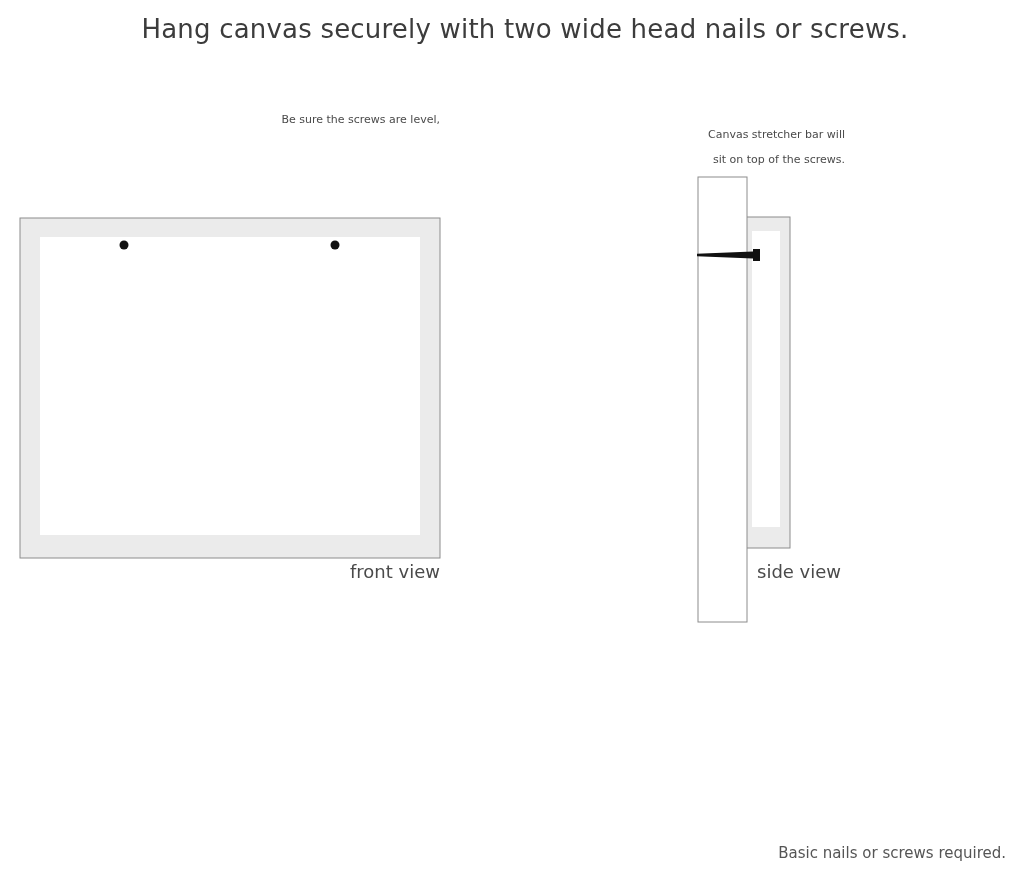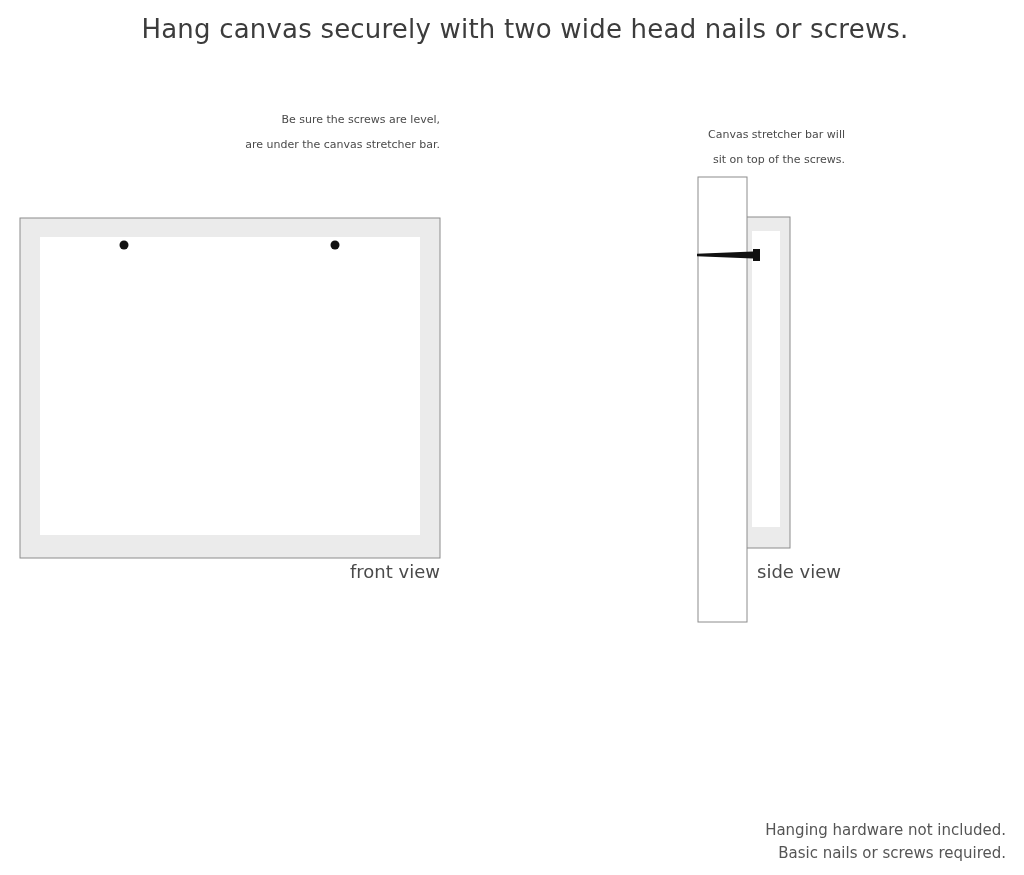--- a/index.html
+++ b/index.html
@@ -92,21 +92,20 @@
   }
   .footer-note .line { display: block; white-space: nowrap; }
 </style>
 </head>
 <body style="background: rgb(255, 255, 255);">
 
 <div class="headline">Hang canvas securely with two wide head nails or screws.</div>
 
 <div class="caption caption-front">
   <span class="line">Be sure the screws are level,</span>
-  <span class="line">are under the canvas stretcher bar.</span>
 </div>
 
 <div class="caption caption-side">
   <span class="line">Canvas stretcher bar will</span>
   <span class="line">sit on top of the screws.</span>
 </div>
 
 <svg class="diagram" viewBox="0 0 1024 875">
 
   <g>
@@ -122,15 +121,14 @@
     <rect stroke-width="1" x="698" y="177" width="49" height="445" fill="#ffffff" stroke="#8c8c8c"></rect>
     <polygon points="697,253.8 753,251.6 753,249 760,249 760,261 753,261 753,258.4 697,256.2" fill="#111111"></polygon>
   </g>
 </svg>
 
 <div class="view-label label-front">front view</div>
 
 <div class="view-label label-side">side view</div>
 
 <div class="footer-note">
-  <span class="line">Hanging hardware not included.</span>
   <span class="line">Basic nails or screws required.</span>
 </div>
 
 </body></html>

